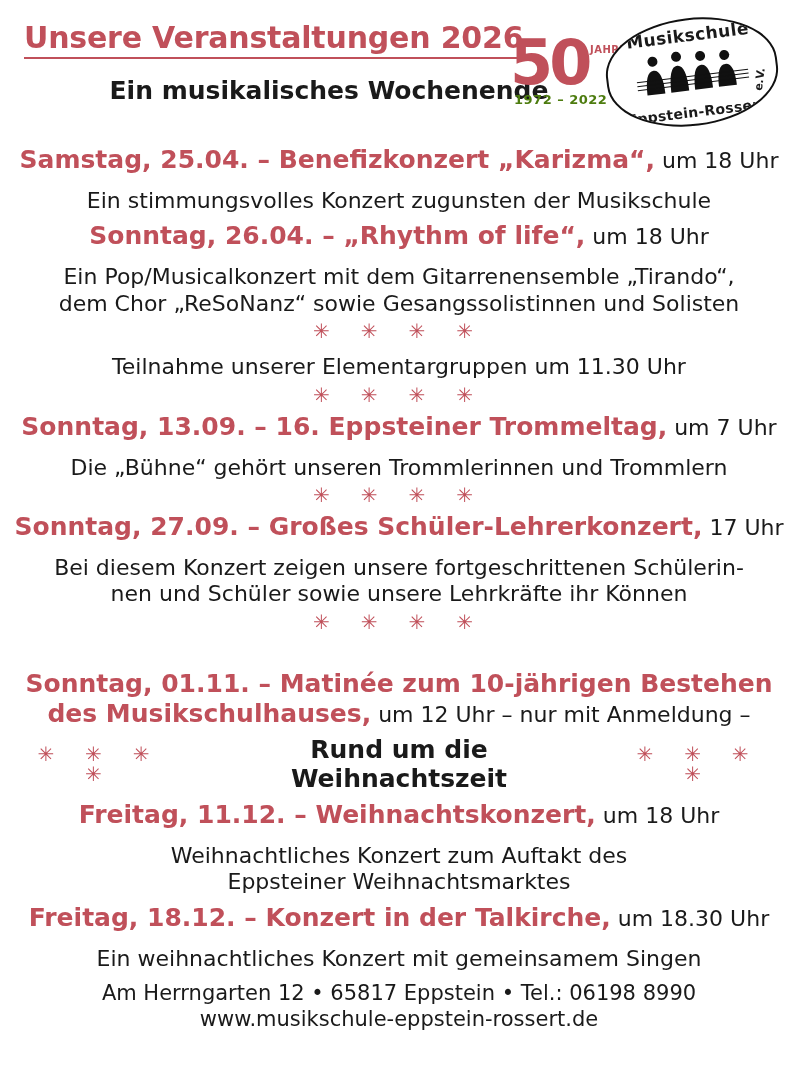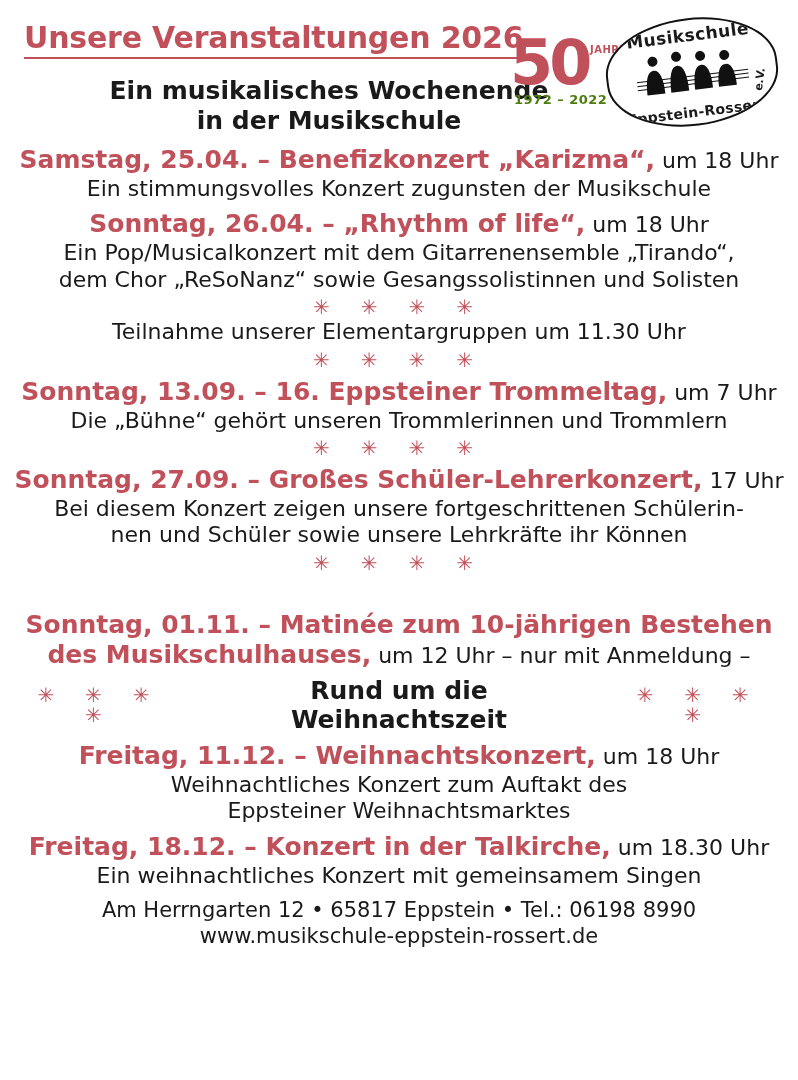--- a/index.html
+++ b/index.html
@@ -144,21 +144,21 @@
   }
   .ev-head .plain {
     color: #1a1a1a;
     font-weight: normal;
     font-size: 22px;
   }
   .ev-desc {
     font-size: 22px;
     line-height: 1.2;
     color: #1a1a1a;
-    margin-top: 1px;
+    margin-top: 13px;
   }
   .sep {
     color: #c0505a;
     font-size: 20px;
     letter-spacing: 12px;
     margin: 4px 0 2px 0;
     line-height: 1;
     font-weight: bold;
   }
   .xmas-row {
@@ -228,21 +228,20 @@
             </g>
           </svg>
         </div>
         <div class="b-ev">e.V.</div>
         <div class="b-bottom">Eppstein-Rossert</div>
       </div>
     </div>
 
     <div class="subtitle">
       <div>Ein musikalisches Wochenende</div>
-      <div>in der Musikschule</div>
     </div>
   </div>
 
   <div class="content">
 
     <div class="ev-head">
       <span>Samstag, 25.04. – Benefizkonzert „Karizma“,</span><span class="plain"> um 18 Uhr</span>
     </div>
     <div class="ev-desc">Ein stimmungsvolles Konzert zugunsten der Musikschule</div>
 

